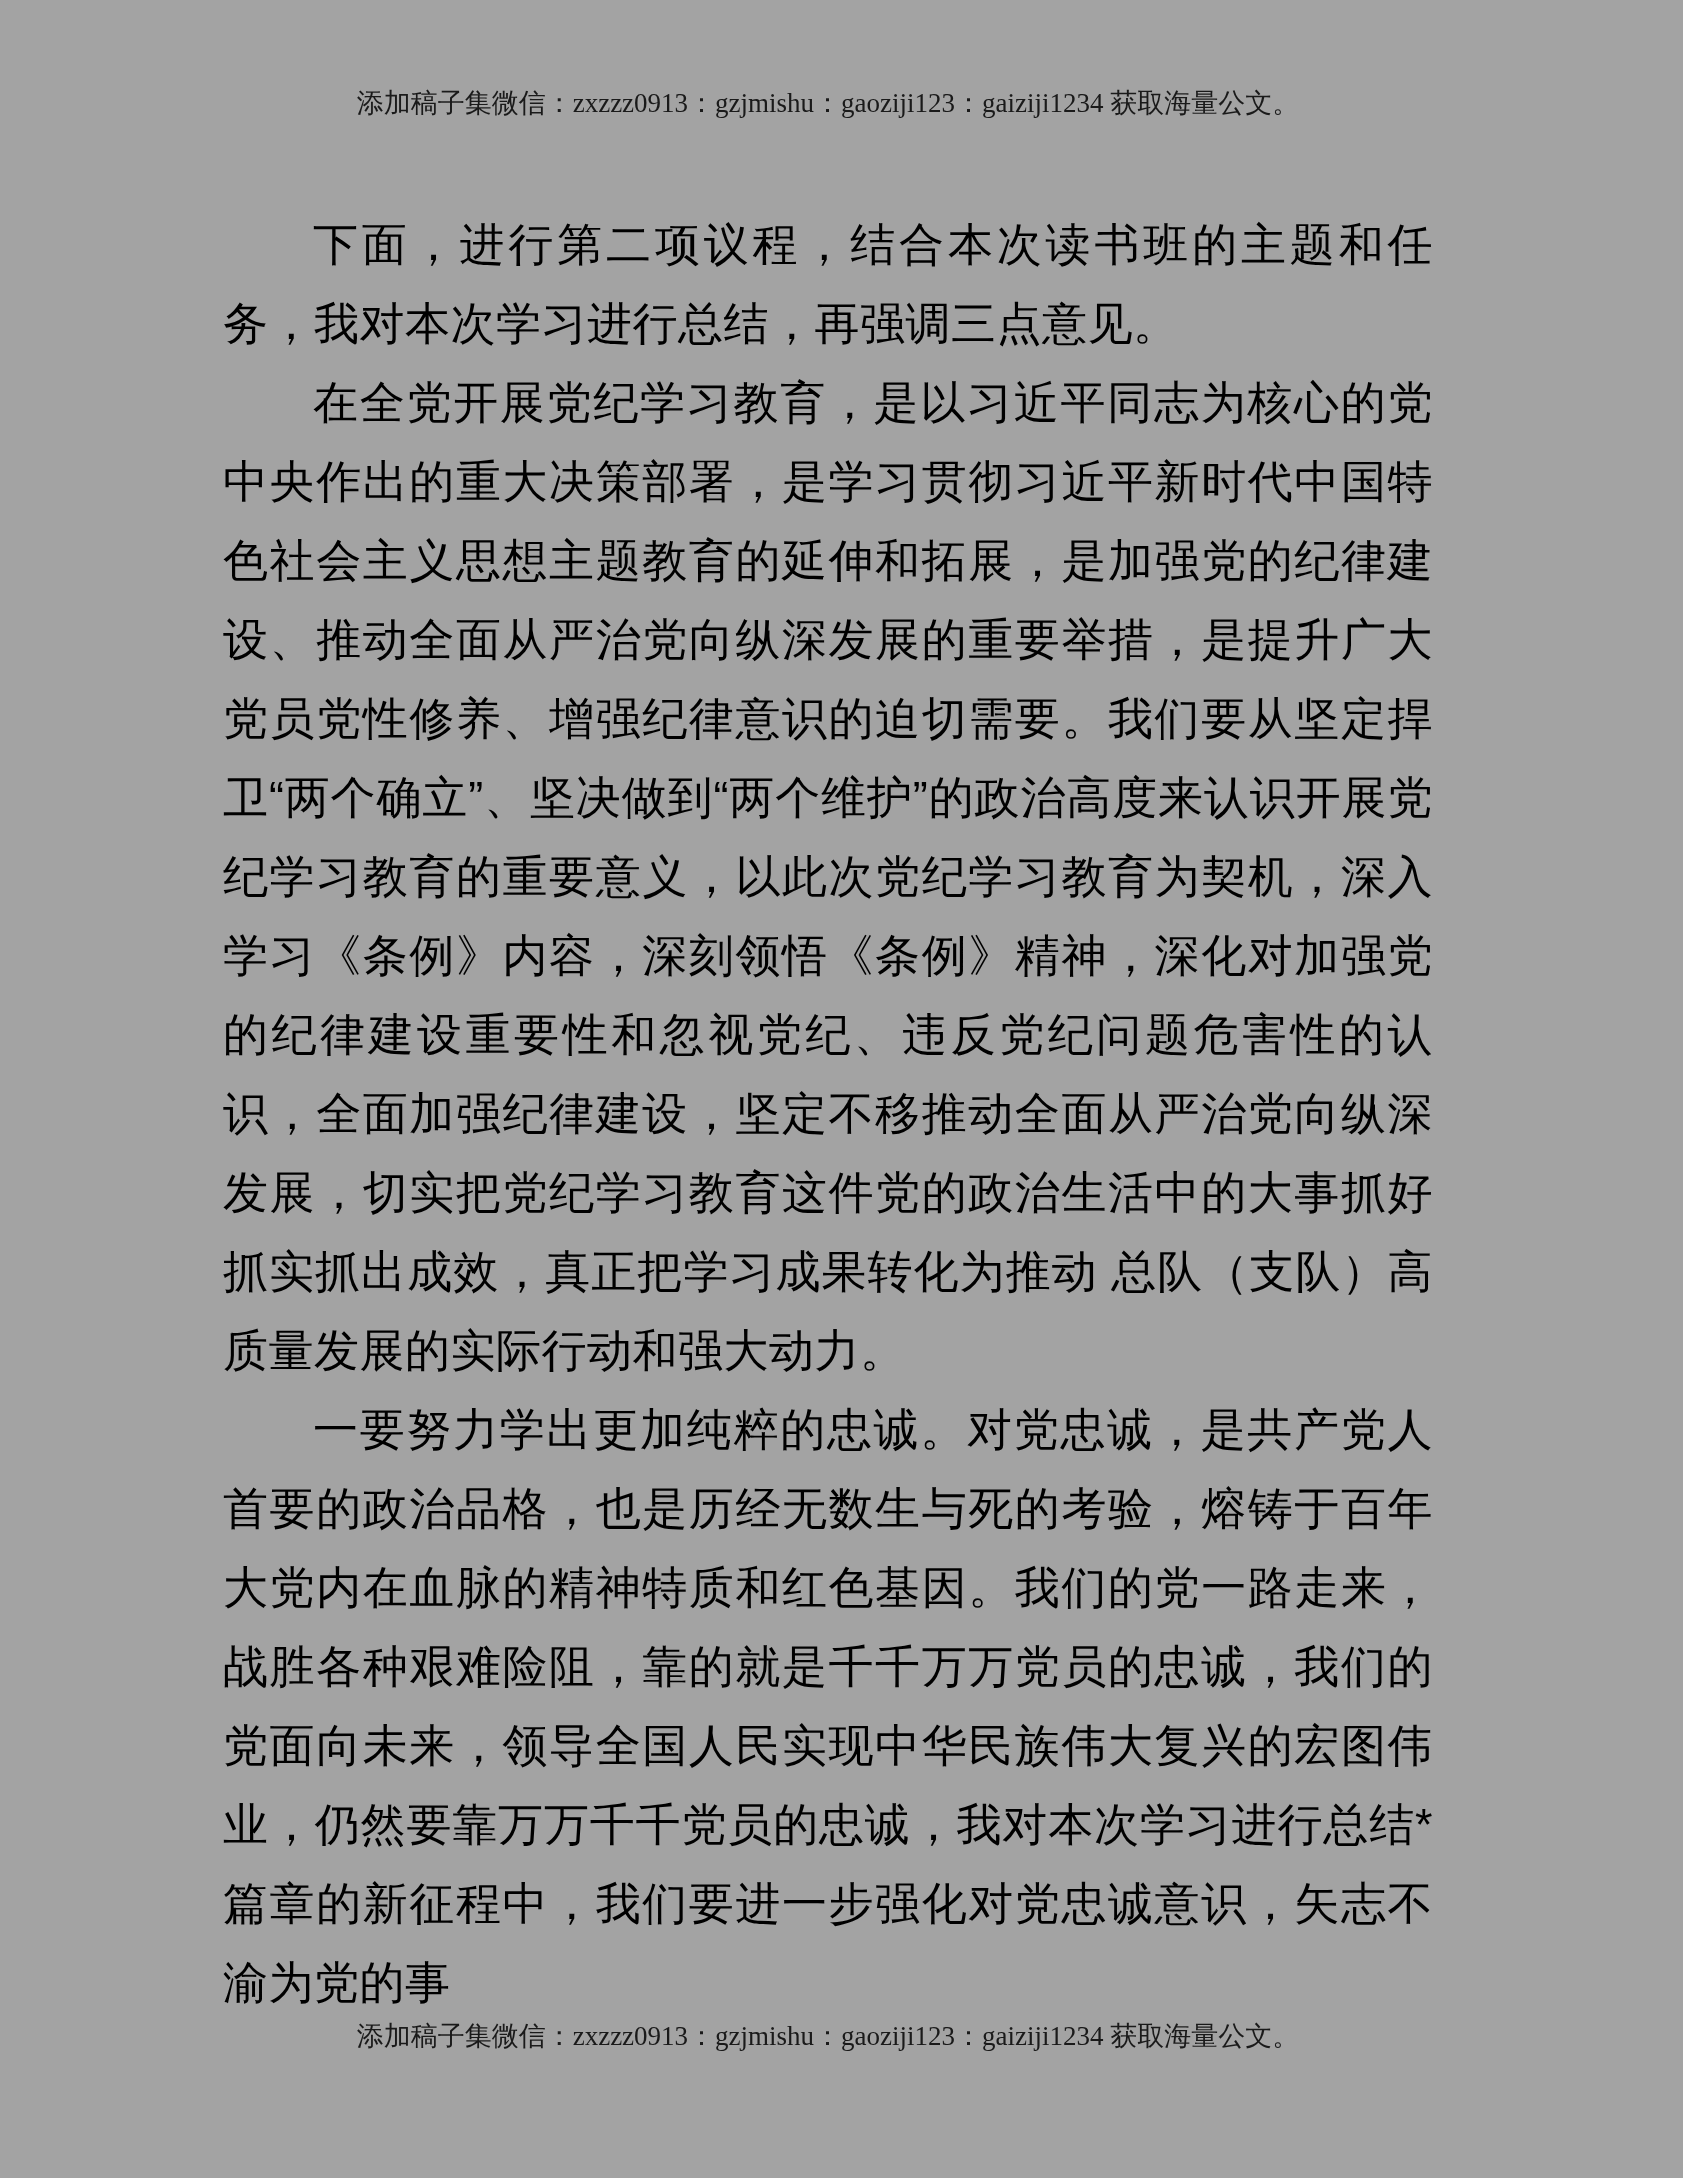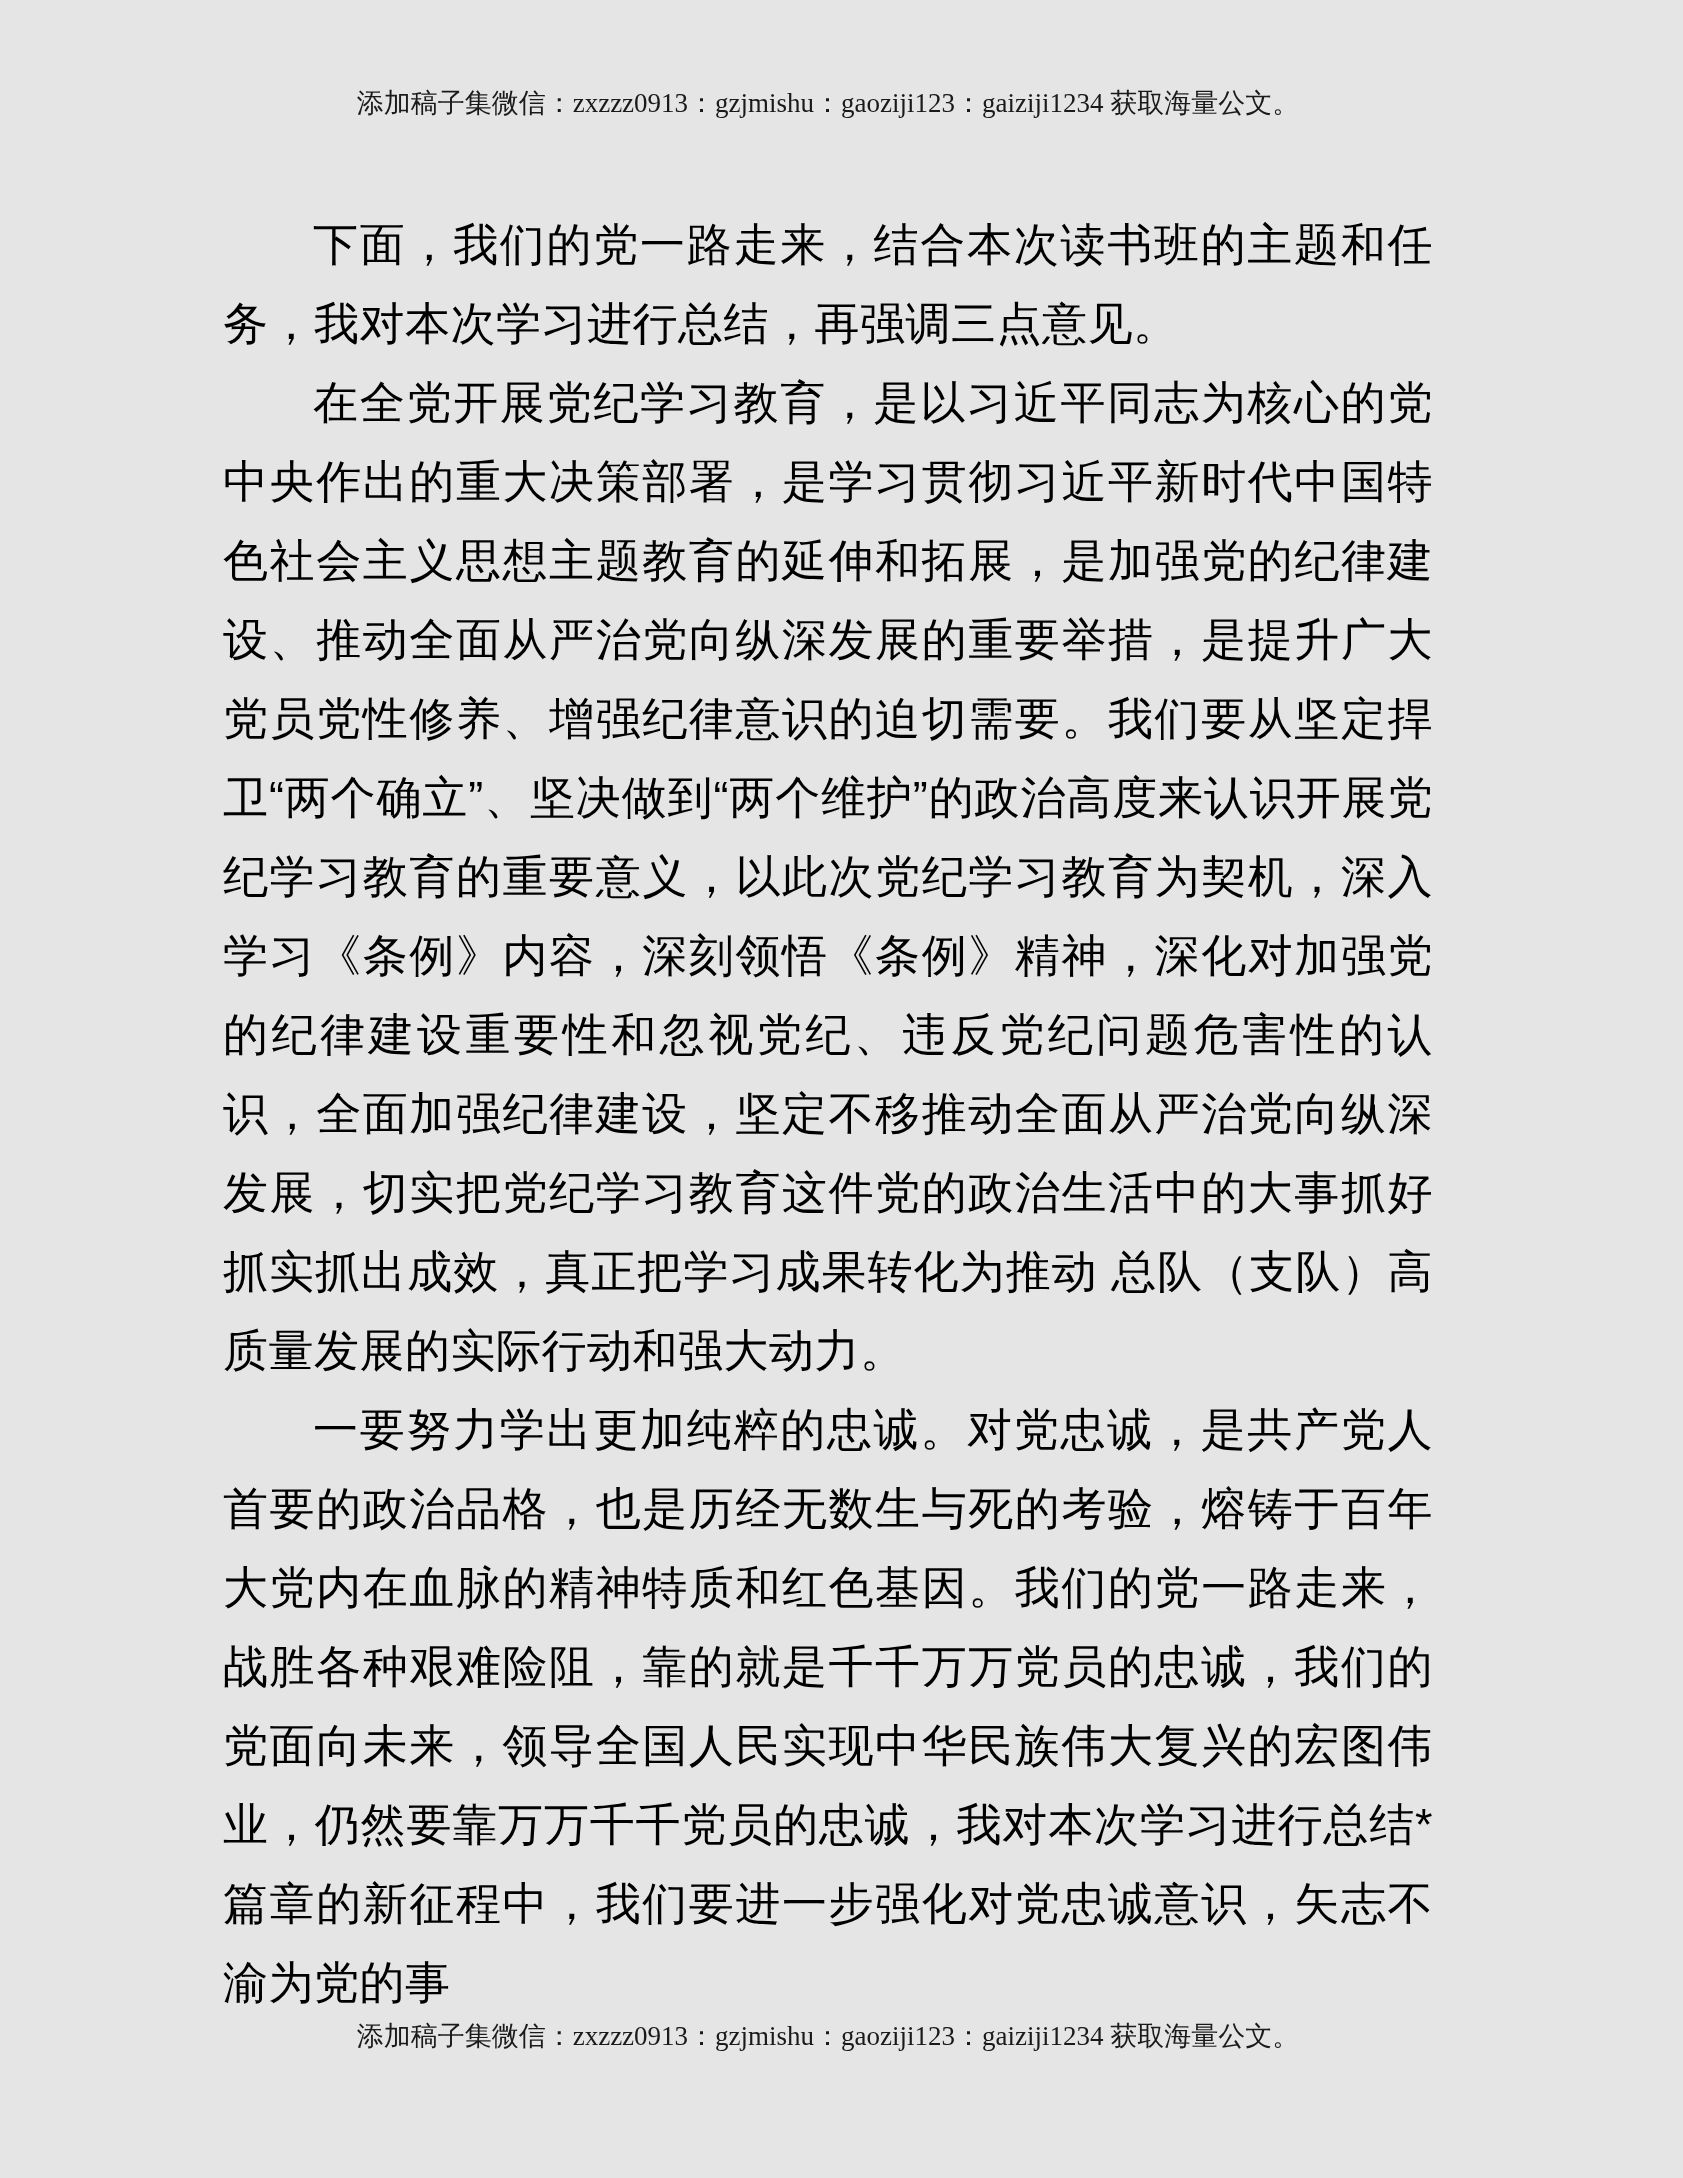--- a/index.html
+++ b/index.html
@@ -4,21 +4,21 @@
 <style>
   html, body {
     margin: 0;
     padding: 0;
     background: #ffffff;
   }
   .page {
     position: relative;
     width: 1683px;
     height: 2178px;
-    background: #e5e5e5;
+    background: #a3a3a3;
     overflow: hidden;
     font-family: "Liberation Sans", sans-serif;
     color: #000000;
   }
   .header-note, .footer-note {
     position: absolute;
     left: 223px;
     width: 1210px;
     text-align: center;
     font-family: "Liberation Serif", serif;
@@ -49,21 +49,21 @@
   }
 </style>
 </head>
 <body>
 
 <div class="page">
 
   <div class="header-note">添加稿子集微信：zxzzz0913：gzjmishu：gaoziji123：gaiziji1234 获取海量公文。</div>
 
   <div class="content">
-    <p class="para">下面，我们的党一路走来，结合本次读书班的主题和任务，我对本次学习进行总结，再强调三点意见。</p>
+    <p class="para">下面，进行第二项议程，结合本次读书班的主题和任务，我对本次学习进行总结，再强调三点意见。</p>
     <p class="para">在全党开展党纪学习教育，是以习近平同志为核心的党中央作出的重大决策部署，是学习贯彻习近平新时代中国特色社会主义思想主题教育的延伸和拓展，是加强党的纪律建设、推动全面从严治党向纵深发展的重要举措，是提升广大党员党性修养、增强纪律意识的迫切需要。我们要从坚定捍卫“两个确立”、坚决做到“两个维护”的政治高度来认识开展党纪学习教育的重要意义，以此次党纪学习教育为契机，深入学习《条例》内容，深刻领悟《条例》精神，深化对加强党的纪律建设重要性和忽视党纪、违反党纪问题危害性的认识，全面加强纪律建设，坚定不移推动全面从严治党向纵深发展，切实把党纪学习教育这件党的政治生活中的大事抓好抓实抓出成效，真正把学习成果转化为推动 总队（支队）高质量发展的实际行动和强大动力。</p>
     <p class="para">一要努力学出更加纯粹的忠诚。对党忠诚，是共产党人首要的政治品格，也是历经无数生与死的考验，熔铸于百年大党内在血脉的精神特质和红色基因。我们的党一路走来，战胜各种艰难险阻，靠的就是千千万万党员的忠诚，我们的党面向未来，领导全国人民实现中华民族伟大复兴的宏图伟业，仍然要靠万万千千党员的忠诚，我对本次学习进行总结*篇章的新征程中，我们要进一步强化对党忠诚意识，矢志不渝为党的事</p>
   </div>
 
   <div class="footer-note">添加稿子集微信：zxzzz0913：gzjmishu：gaoziji123：gaiziji1234 获取海量公文。</div>
 
 </div>
 
 
 </body></html>

